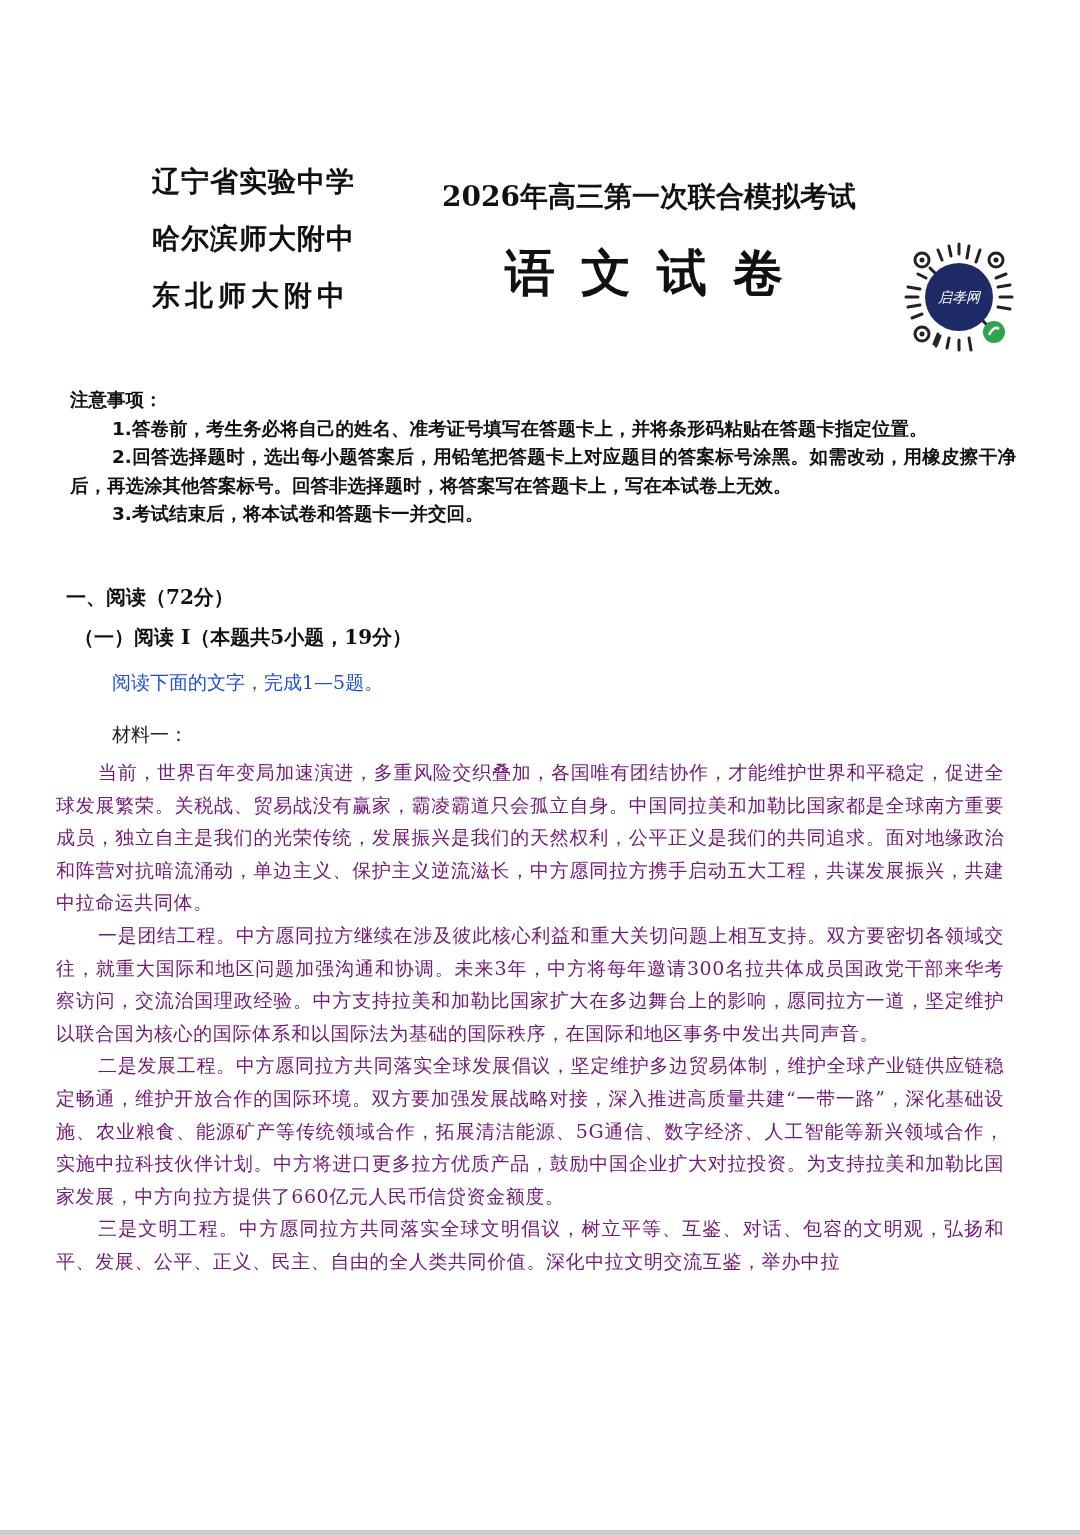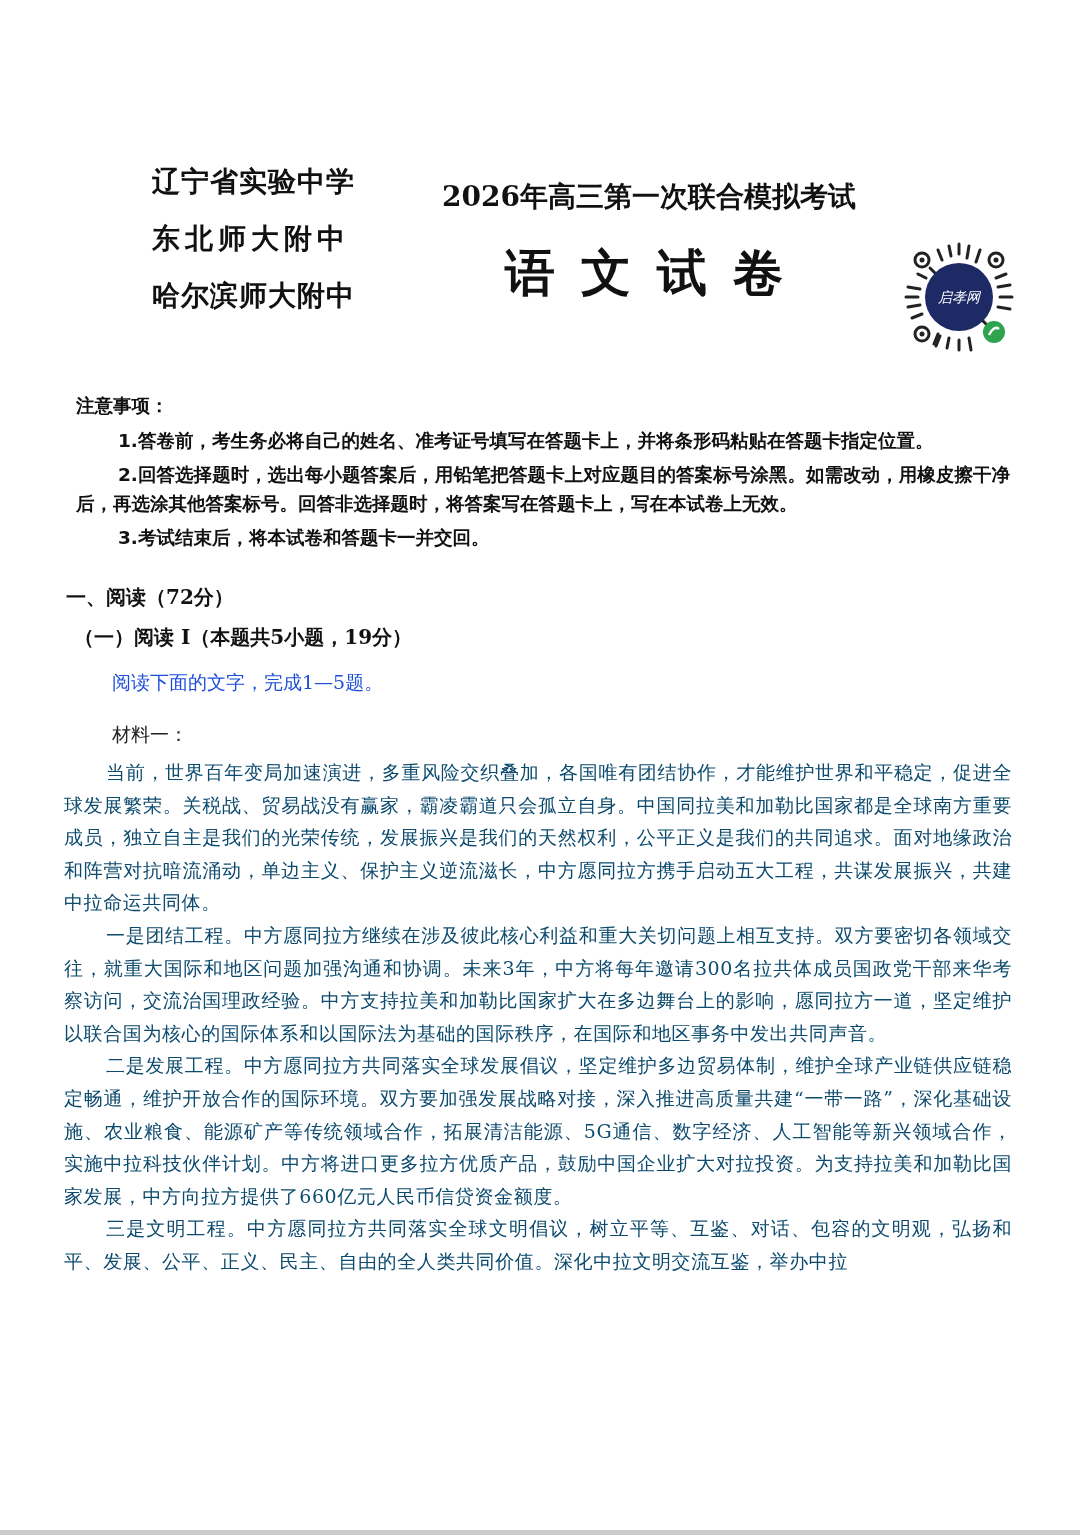--- a/index.html
+++ b/index.html
@@ -6,37 +6,37 @@
   body {
     width: 1080px; height: 1535px; background: #ffffff; position: relative; overflow: hidden;
     font-family: "DejaVu Serif", "Liberation Serif", serif; color: #111;
   }
   .schools { position: absolute; left: 152px; top: 168px; }
   .school { font-size: 28px; font-weight: bold; line-height: 28px; height: 57px; letter-spacing: 1px; white-space: nowrap; }
   .exam-title { position: absolute; left: 430px; top: 178px; font-size: 28px; font-weight: bold; white-space: nowrap; letter-spacing: 0px; margin-left: 12px; }
   .paper-title { position: absolute; left: 494px; top: 240px; font-size: 50px; font-weight: bold; letter-spacing: 26px; white-space: nowrap; margin-left: 11px; }
   .qr { position: absolute; left: 900px; top: 238px; width: 118px; height: 118px; }
   .notice { position: absolute; left: 70px; top: 386px; width: 946px; font-family: "DejaVu Sans", "Liberation Sans", sans-serif; font-size: 18.5px; font-weight: bold; line-height: 28.5px; }
-  .notice p { margin: 6px; text-align: justify; }
+  .notice p { margin: 0; text-align: justify; }
   .notice .indent { text-indent: 42px; }
   .sec-title { position: absolute; left: 66px; top: 584px; font-size: 20px; font-weight: bold; white-space: nowrap; }
   .sub-title { position: absolute; left: 74px; top: 624px; font-size: 20px; font-weight: bold; white-space: nowrap; }
   .instr { position: absolute; left: 112px; top: 670px; font-size: 19px; color: #1d4ed8; white-space: nowrap; }
   .mat-label { position: absolute; left: 112px; top: 722px; font-size: 19px; color: #222; white-space: nowrap; }
-  .body-text { position: absolute; left: 64px; top: 756px; width: 948px; font-size: 19px; line-height: 32.6px; color: #0c4a6e; letter-spacing: 0.6px; }
+  .body-text { position: absolute; left: 56px; top: 756px; width: 948px; font-size: 19px; line-height: 32.6px; color: #701a75; letter-spacing: 0.6px; }
   .body-text p { margin: 0; text-indent: 42px; text-align: justify; }
   .bottom-bar { position: absolute; left: 0; top: 1530px; width: 1080px; height: 5px; background: #cccccc; }
 </style>
 </head>
 <body>
 
 <div class="schools">
   <div class="school">辽宁省实验中学</div>
+  <div class="school">哈尔滨师大附中</div>
   <div class="school" style="letter-spacing:5px">东北师大附中</div>
-  <div class="school">哈尔滨师大附中</div>
 </div>
 
 <div class="exam-title">2026年高三第一次联合模拟考试</div>
 <div class="paper-title">语文试卷</div>
 
 <div class="qr">
   <svg width="118" height="118" viewBox="0 0 118 118">
     <g stroke="#222" stroke-width="3" stroke-linecap="round">
       <line x1="59" y1="6" x2="59" y2="16"></line>
         <line x1="49" y1="8" x2="51" y2="18"></line>

